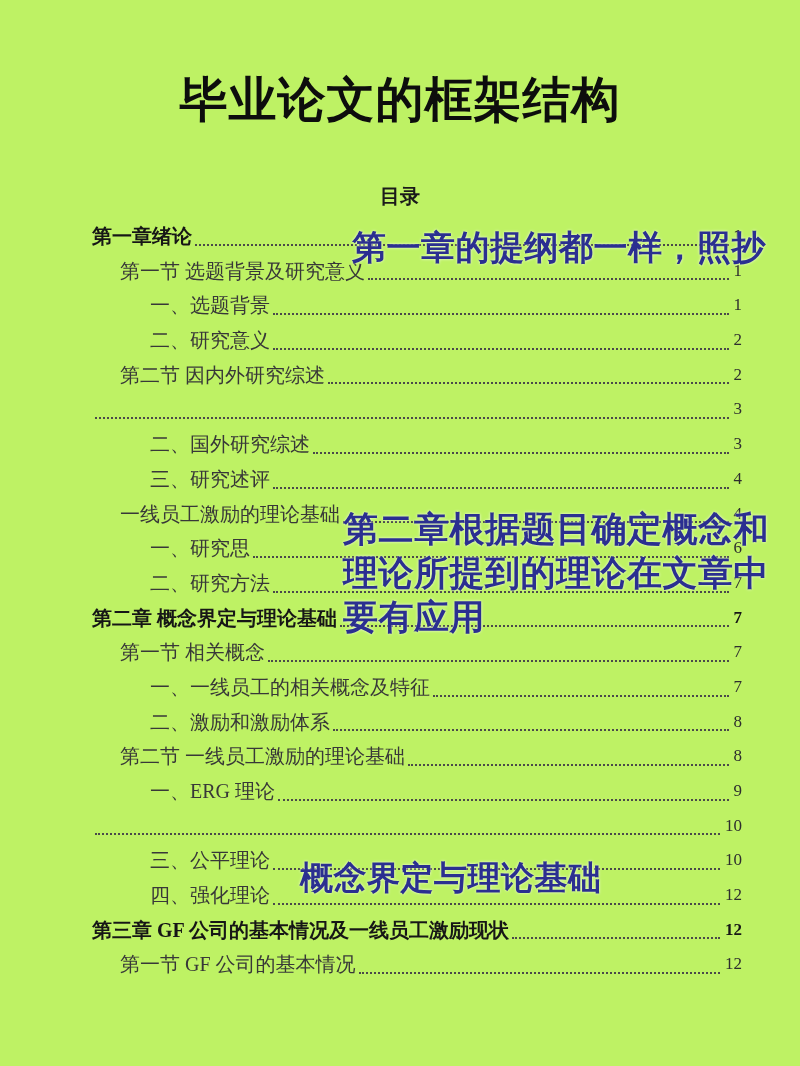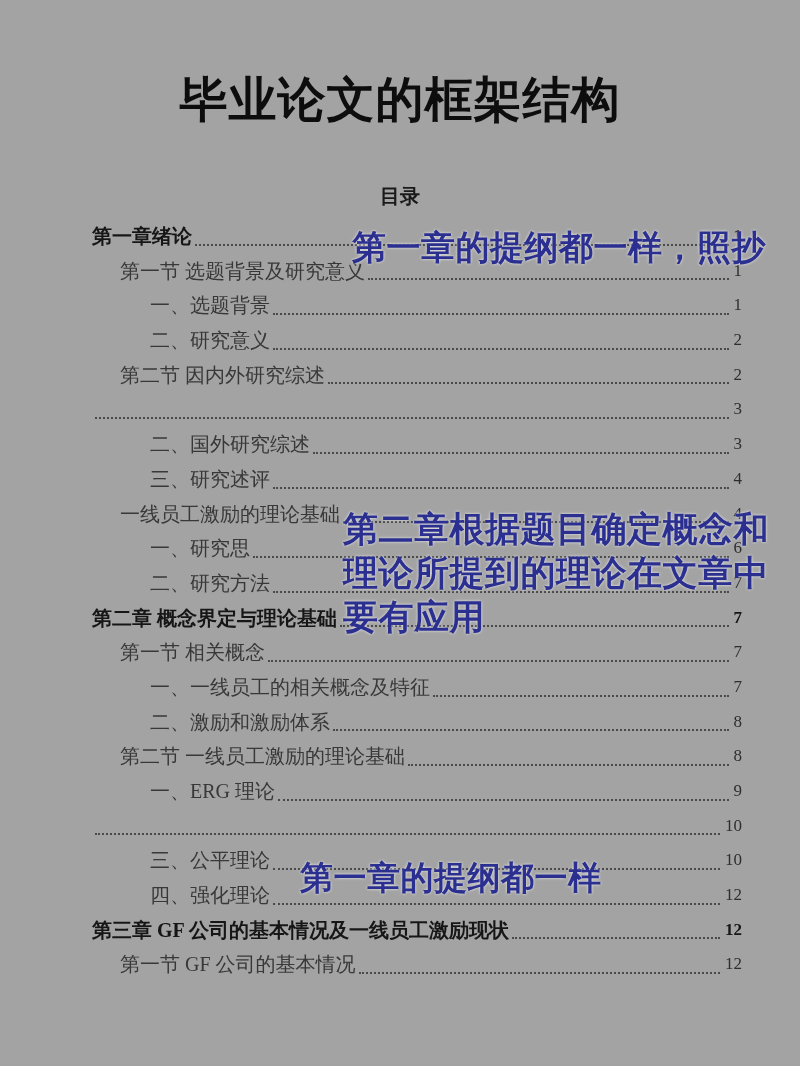--- a/index.html
+++ b/index.html
@@ -1,20 +1,20 @@
 <!DOCTYPE html>
 <html><head>
 <meta charset="utf-8">
 <style>
   html, body { margin: 0; padding: 0; background: #ffffff; }
   .page {
     position: relative;
     width: 800px;
     height: 1066px;
-    background: #a3a3a3;
+    background: #bef264;
     overflow: hidden;
     font-family: "Liberation Serif", "DejaVu Serif", serif;
     color: #383838;
   }
   .doc-title {
     position: absolute;
     top: 68px;
     left: 0;
     width: 100%;
     text-align: center;
@@ -194,15 +194,15 @@
         <span class="toc-page">12</span>
       </div>
     </div>
 
   <div class="annotation a1">第一章的提纲都一样，照抄</div>
 
   <div class="annotation a2">第二章根据题目确定概念和
 理论所提到的理论在文章中
 要有应用</div>
 
-  <div class="annotation a3">第一章的提纲都一样</div>
+  <div class="annotation a3">概念界定与理论基础</div>
 
 </div>
 
 </body></html>

